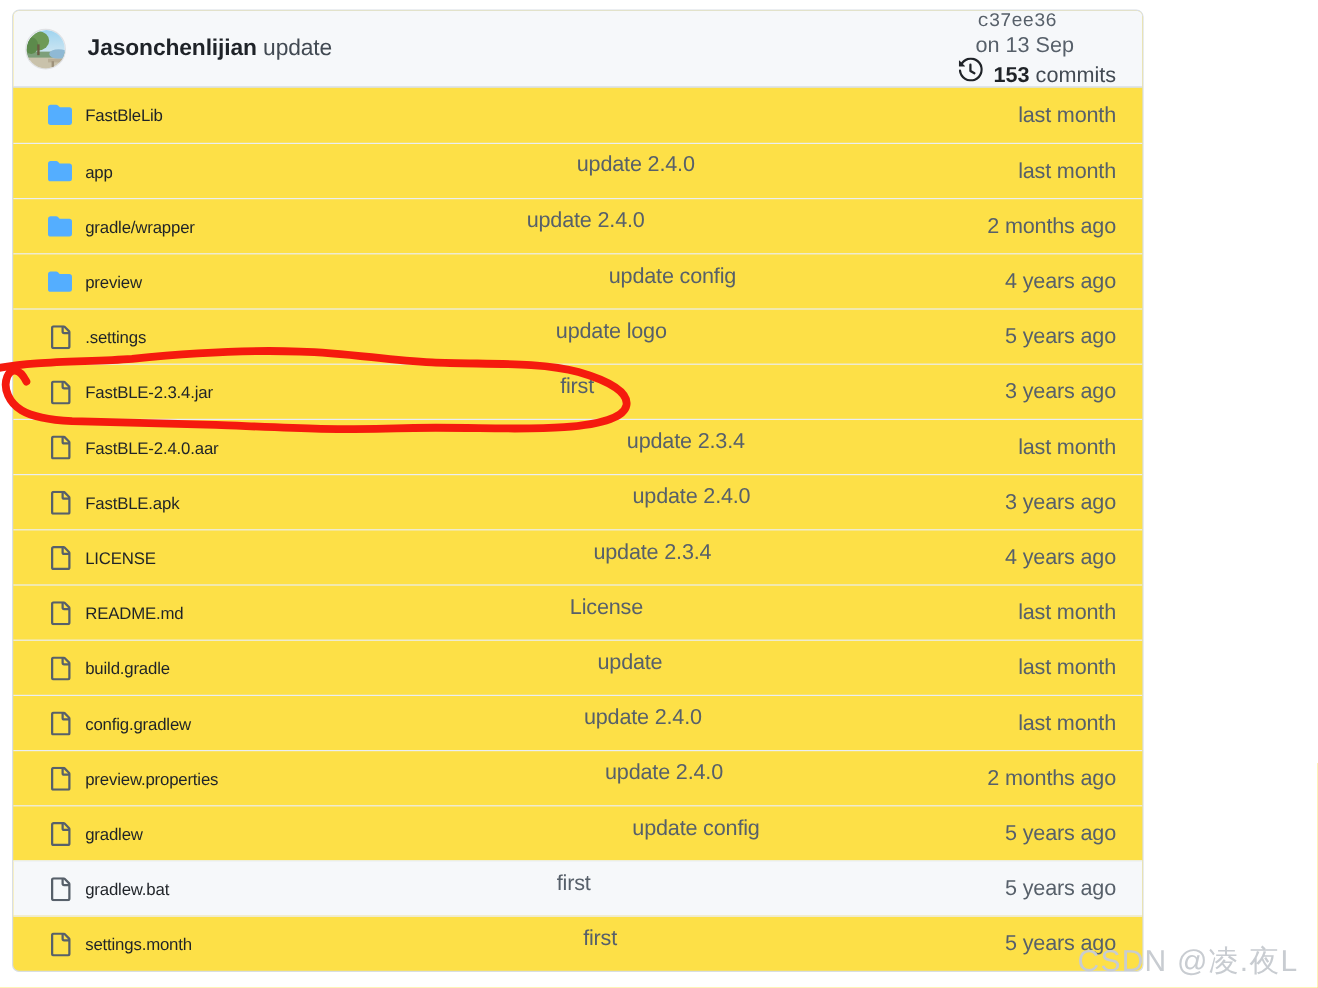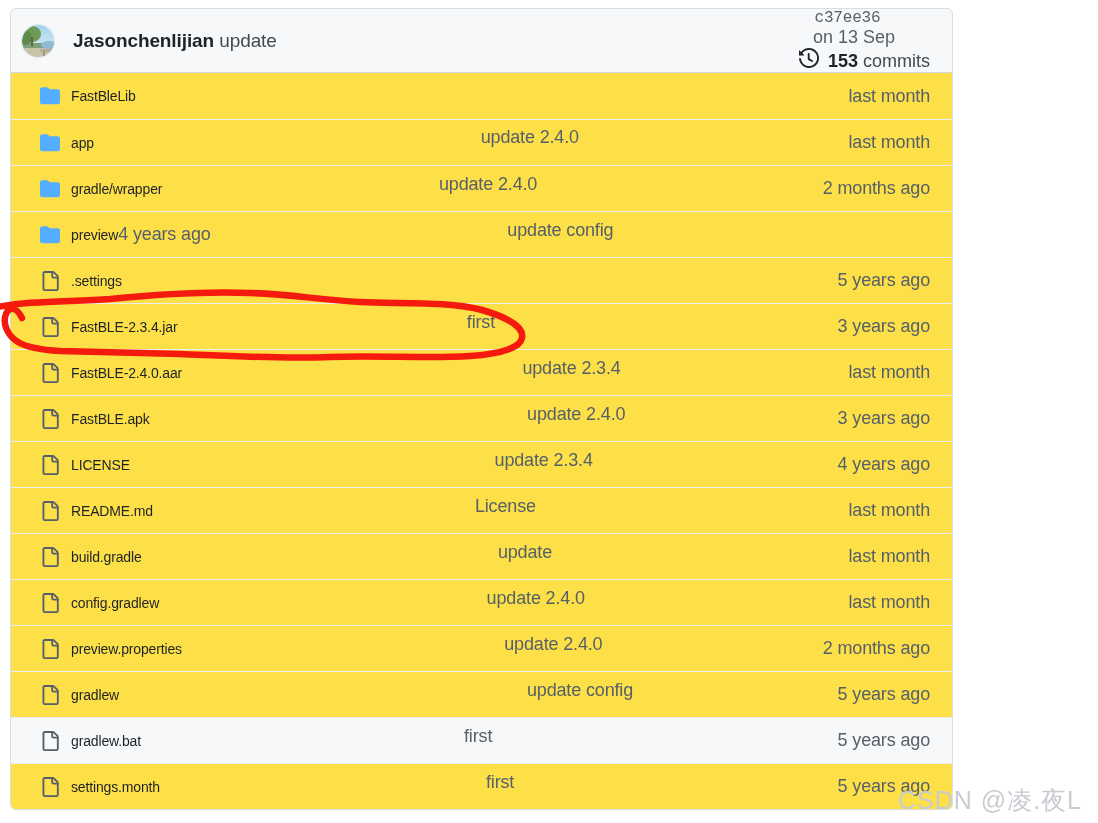--- a/index.html
+++ b/index.html
@@ -257,20 +257,23 @@
         </div>
         <span class="row-time">2 months ago</span>
       </div>
       <div class="file-row">
         <span class="row-icon">
           <svg width="20" height="20" viewBox="0 0 16 16" fill="#54aeff" aria-hidden="true">
             <path d="M.513 1.513A1.75 1.75 0 0 1 1.75 1h3.672c.464 0 .909.184 1.237.513L7.75 2.604a.25.25 0 0 0 .177.073h6.323c.966 0 1.75.784 1.75 1.75v8.25A1.75 1.75 0 0 1 14.25 14.5H1.75A1.75 1.75 0 0 1 0 12.75v-10c0-.464.184-.909.513-1.237Z"></path>
           </svg>
         </span>
         <span class="row-name">preview</span>
+        <div class="row-mid">
+          <span class="row-message">update logo</span>
+        </div>
         <span class="row-time">4 years ago</span>
       </div>
       <div class="file-row">
         <span class="row-icon">
           <svg width="20" height="20" viewBox="0 0 16 16" fill="#57606a" aria-hidden="true">
             <path d="M2 1.75C2 .784 2.784 0 3.75 0h6.586c.464 0 .909.184 1.237.513l2.914 2.914c.329.328.513.773.513 1.237v9.586A1.75 1.75 0 0 1 13.25 16h-9.5A1.75 1.75 0 0 1 2 14.25Zm1.75-.25a.25.25 0 0 0-.25.25v12.5c0 .138.112.25.25.25h9.5a.25.25 0 0 0 .25-.25V6h-2.75A1.75 1.75 0 0 1 9 4.25V1.5Zm6.75.062V4.25c0 .138.112.25.25.25h2.688l-.011-.013-2.914-2.914-.013-.011Z"></path>
           </svg>
         </span>
         <span class="row-name">.settings</span>
         <div class="row-mid">

